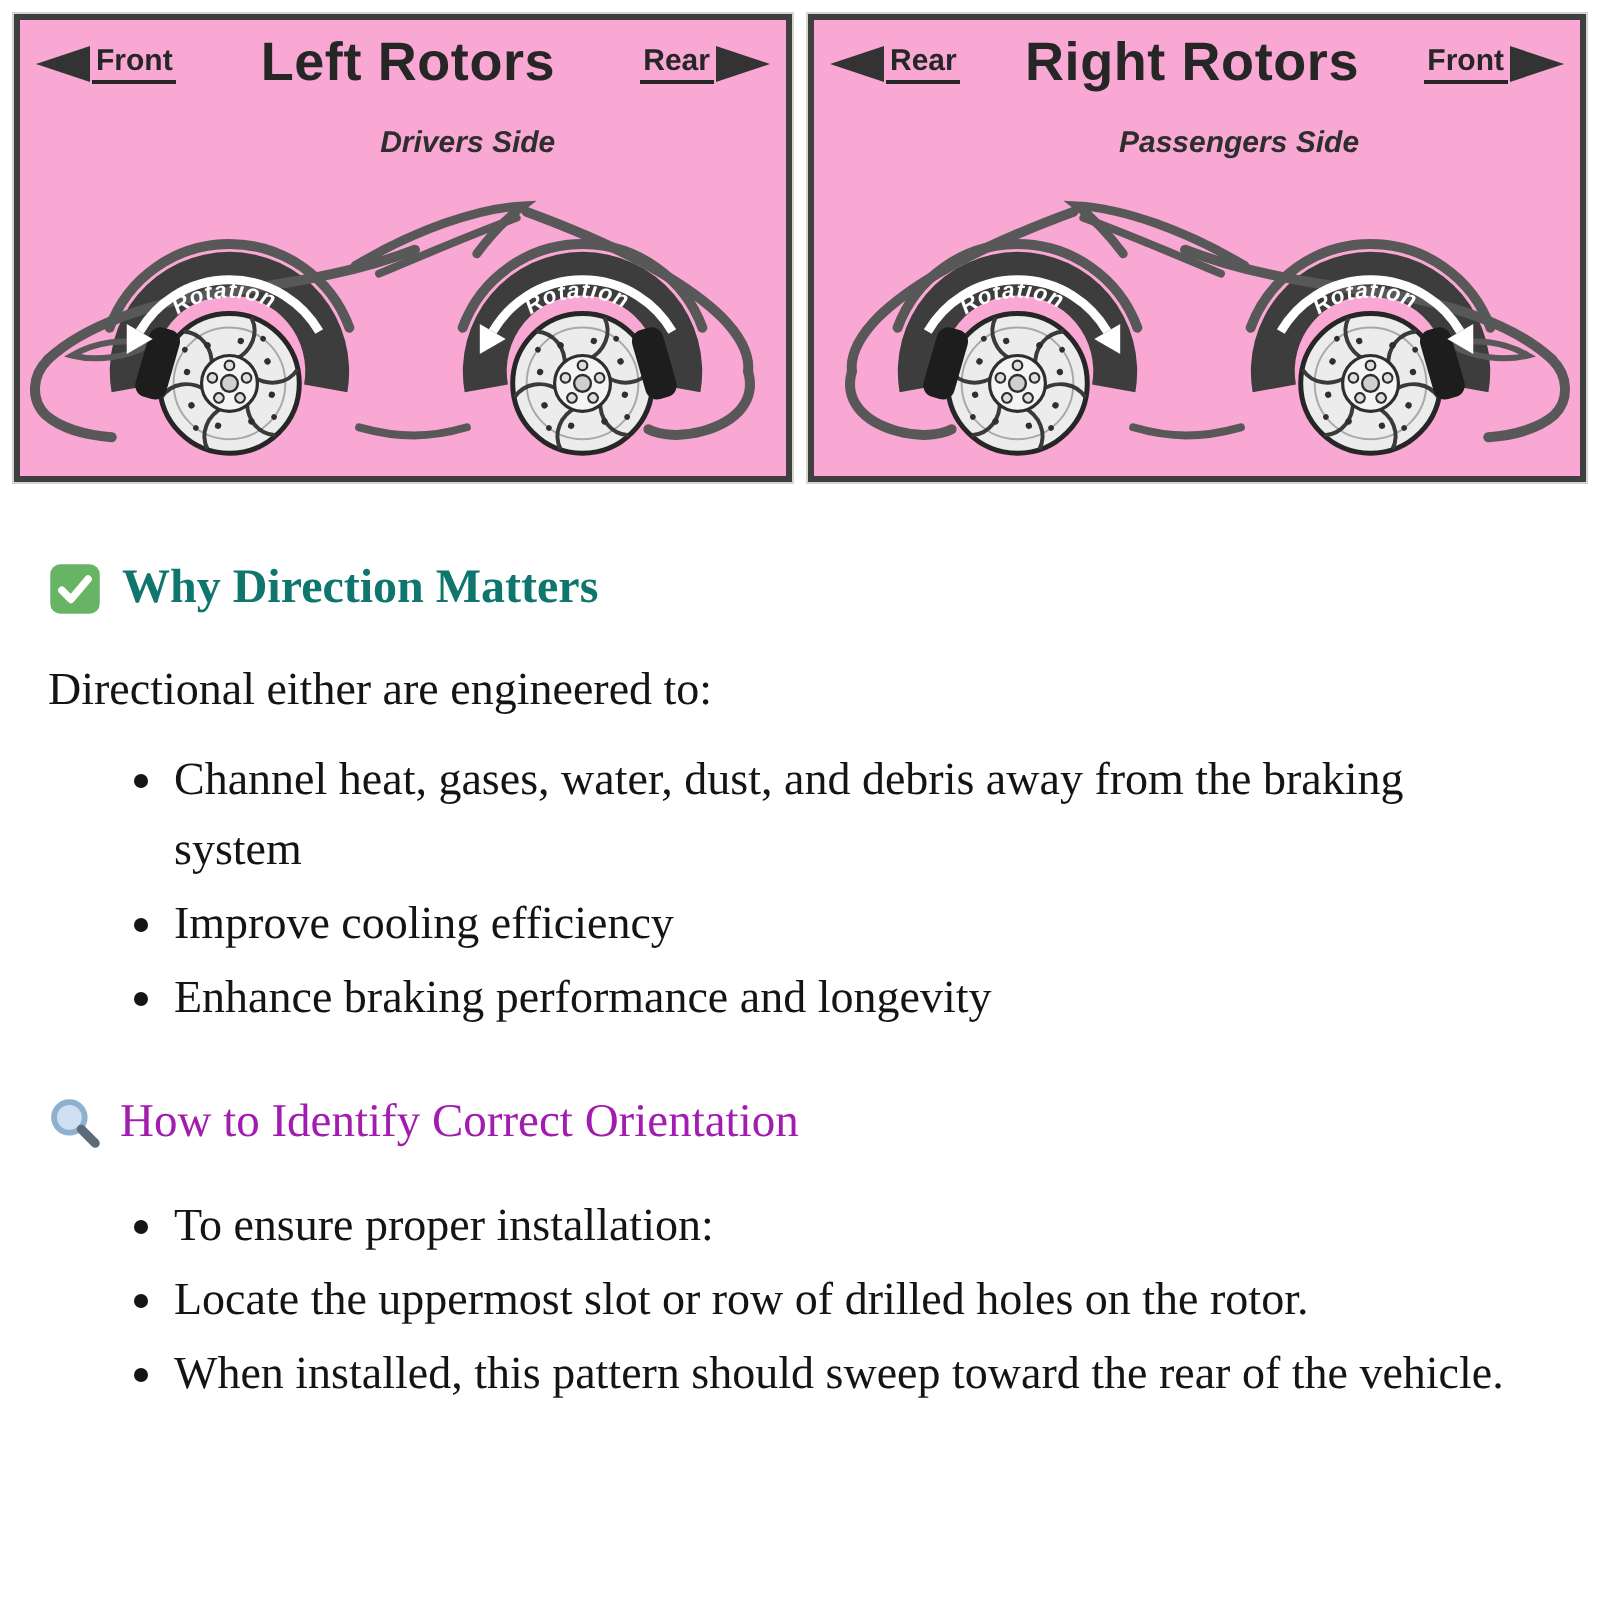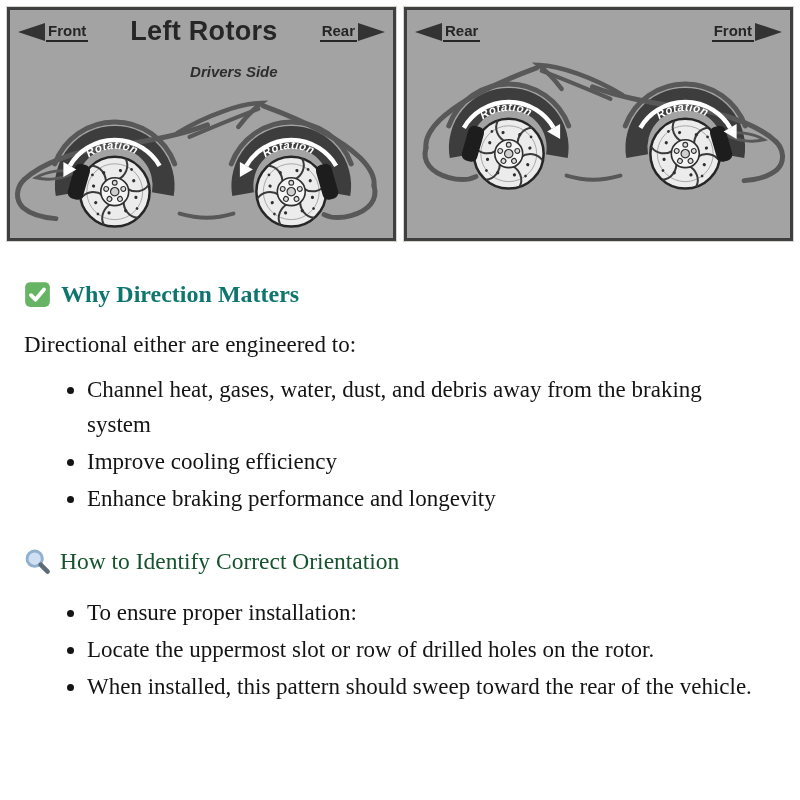--- a/index.html
+++ b/index.html
@@ -4,21 +4,21 @@
 <style>
   html,body { margin:0; padding:0; background:#ffffff; }
   body {
     width:800px; height:800px; overflow:hidden;
     font-family:"Liberation Serif", serif;
     color:#141414;
   }
   
   .diagram-row { display:flex; gap:8px; padding:7px 7px 0 7px; }
   .panel {
-    flex:1; border:3px solid #3f3f3f; background:#a3a3a3;
+    flex:1; border:3px solid #3f3f3f; background:#f9a8d4;
     box-shadow:0 0 0 1px #d7d4d0;
   }
   .panel-head {
     display:flex; justify-content:space-between; align-items:flex-start;
     padding:7px 8px 0 8px; font-family:"Liberation Sans", sans-serif;
   }
   .corner { display:flex; align-items:center; gap:1px; margin-top:6px; }
   .corner-label {
     font-weight:bold; font-size:15px; color:#262626;
     border-bottom:2.5px solid #262626; line-height:1.05; padding:0 2px 1px 2px;
@@ -38,21 +38,21 @@
   .defs-svg { position:absolute; width:0; height:0; }
   
   .article { padding:13px 30px 0 24px; }
   .intro { font-size:23px; line-height:1.53; margin:10px 0 0 0; max-width:742px; }
   h2.sec {
     font-size:24px; font-weight:bold; margin:27px 0 0 0;
     display:flex; align-items:center; gap:10px; color:#0f766e;
   }
   h3.sec {
     font-size:23.5px; font-weight:normal; margin:31px 0 0 0;
-    display:flex; align-items:center; gap:9px; color:#14532d;
+    display:flex; align-items:center; gap:9px; color:#a21caf;
   }
   .lead { font-size:23px; margin:24px 0 0 0; }
   ul.blist { margin:15px 0 0 0; padding-left:63px; max-width:740px; }
   ul.blist li { font-size:23px; line-height:1.52; margin:0 0 2px 0; max-width:690px; }
   ul.blist2 { margin:21px 0 0 0; }
   .hicon { display:inline-flex; flex:0 0 auto; }
 </style>
 </head>
 <body>
 
@@ -156,20 +156,24 @@
         <path id="tp2" d="M244.8,90.5 A43,43 0 0 1 319.2,90.5" fill="none"></path>
         <text class="rot-label"><textPath href="#tp2" startOffset="19%">Rotation</textPath></text>
       </svg>
     </section>
 
     <section class="panel">
       <header class="panel-head">
         <div class="corner">
           <span class="tri tri-left"></span>
           <span class="corner-label">Rear</span>
+        </div>
+        <div class="titles">
+          <div class="panel-title">Right Rotors</div>
+          <div class="panel-subtitle">Passengers Side</div>
         </div>
         <div class="corner">
           <span class="corner-label">Front</span>
           <span class="tri tri-right"></span>
         </div>
       </header>
       <svg class="car" viewBox="0 0 384 158">
         <g transform="translate(384,0) scale(-1,1)">
             <use href="#car-art"></use>
           </g>

